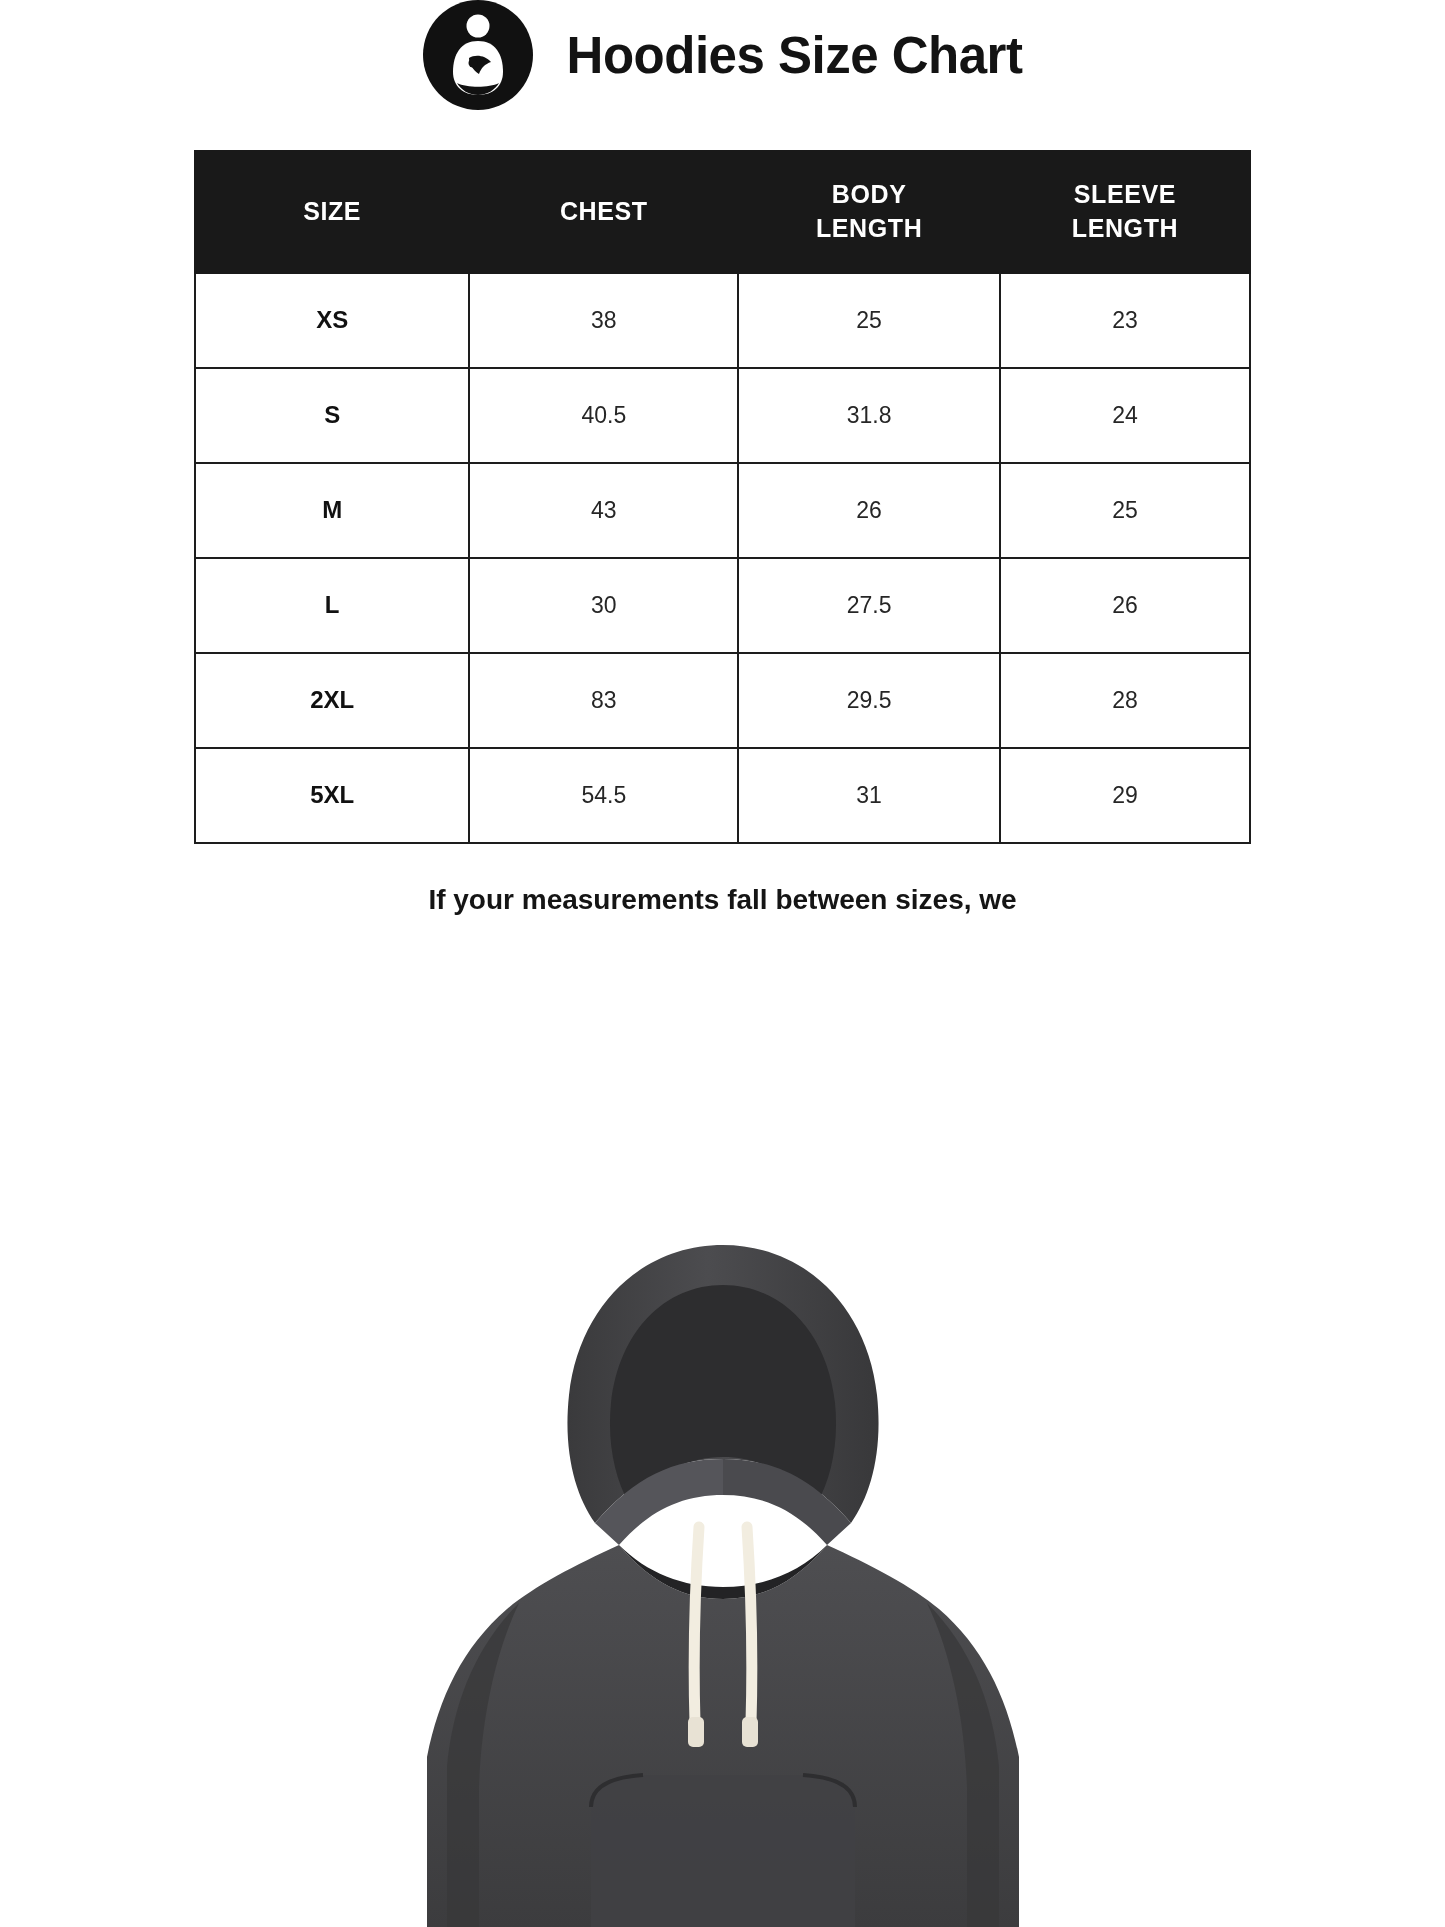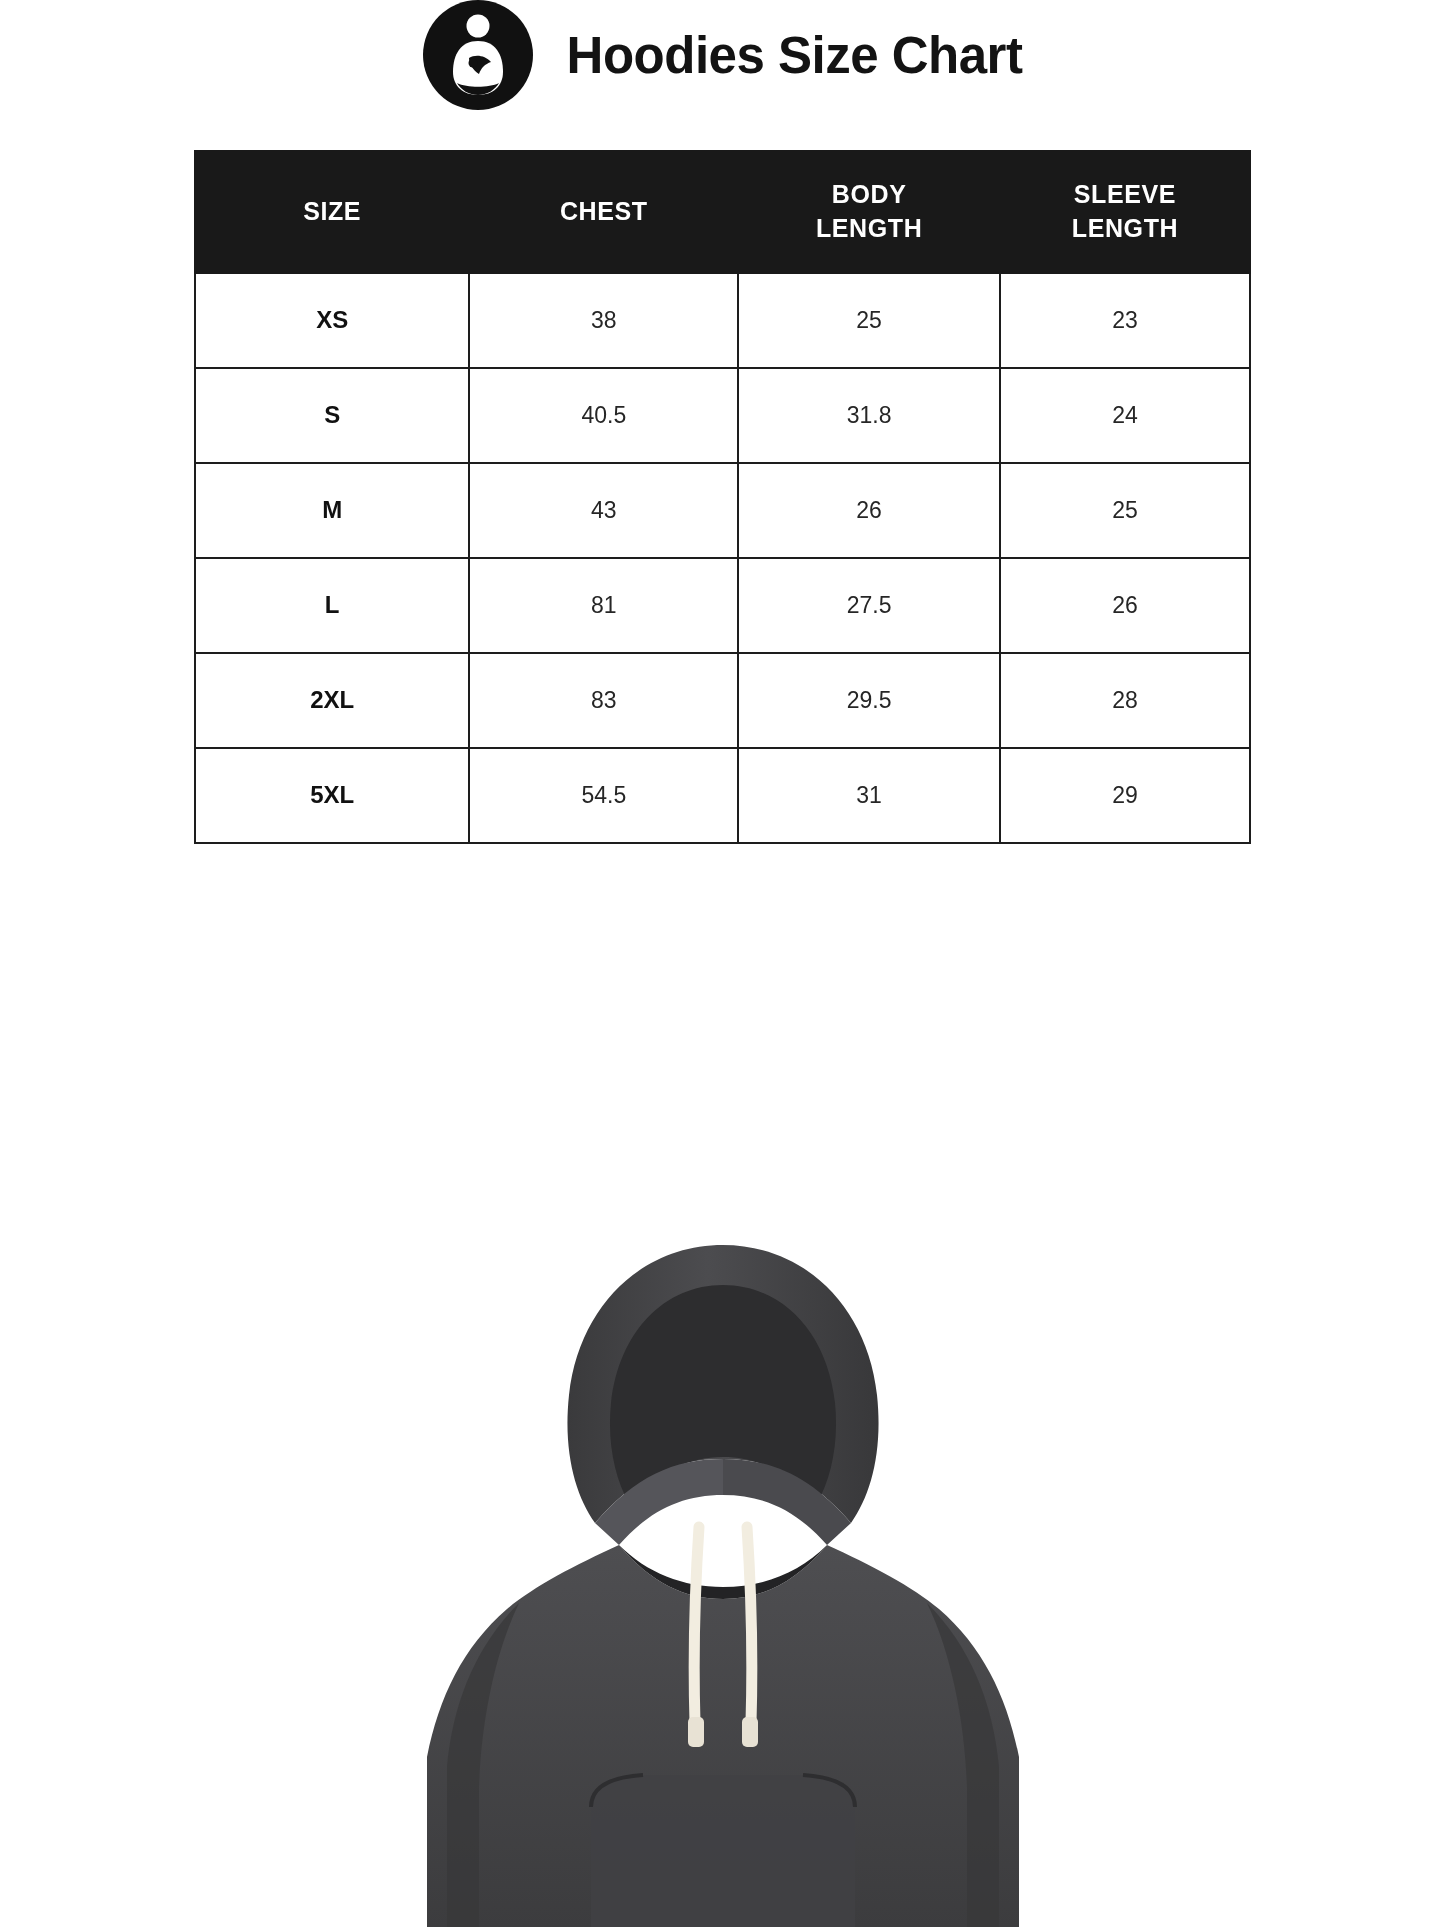--- a/index.html
+++ b/index.html
@@ -159,41 +159,42 @@
         <td>24</td>
       </tr>
       <tr>
         <td class="size-cell">M</td>
         <td>43</td>
         <td>26</td>
         <td>25</td>
       </tr>
       <tr>
         <td class="size-cell">L</td>
-        <td>81</td>
+        <td>30</td>
         <td>27.5</td>
         <td>26</td>
       </tr>
       <tr>
         <td class="size-cell">2XL</td>
         <td>83</td>
         <td>29.5</td>
         <td>28</td>
       </tr>
       <tr>
         <td class="size-cell">5XL</td>
         <td>54.5</td>
         <td>31</td>
         <td>29</td>
       </tr>
     </tbody>
   </table>
 </div>
 
 <div class="note">
+  <div>If your measurements fall between sizes, we</div>
 </div>
 
 <div class="hoodie-area">
   <svg class="hoodie-svg" width="760" height="700" viewBox="0 0 760 700" aria-hidden="true">
     <defs>
       <linearGradient id="fabA" x1="0" y1="0" x2="1" y2="0">
         <stop offset="0%" stop-color="#3a3a3c"></stop>
         <stop offset="45%" stop-color="#4c4c4f"></stop>
         <stop offset="100%" stop-color="#38383a"></stop>
       </linearGradient>

